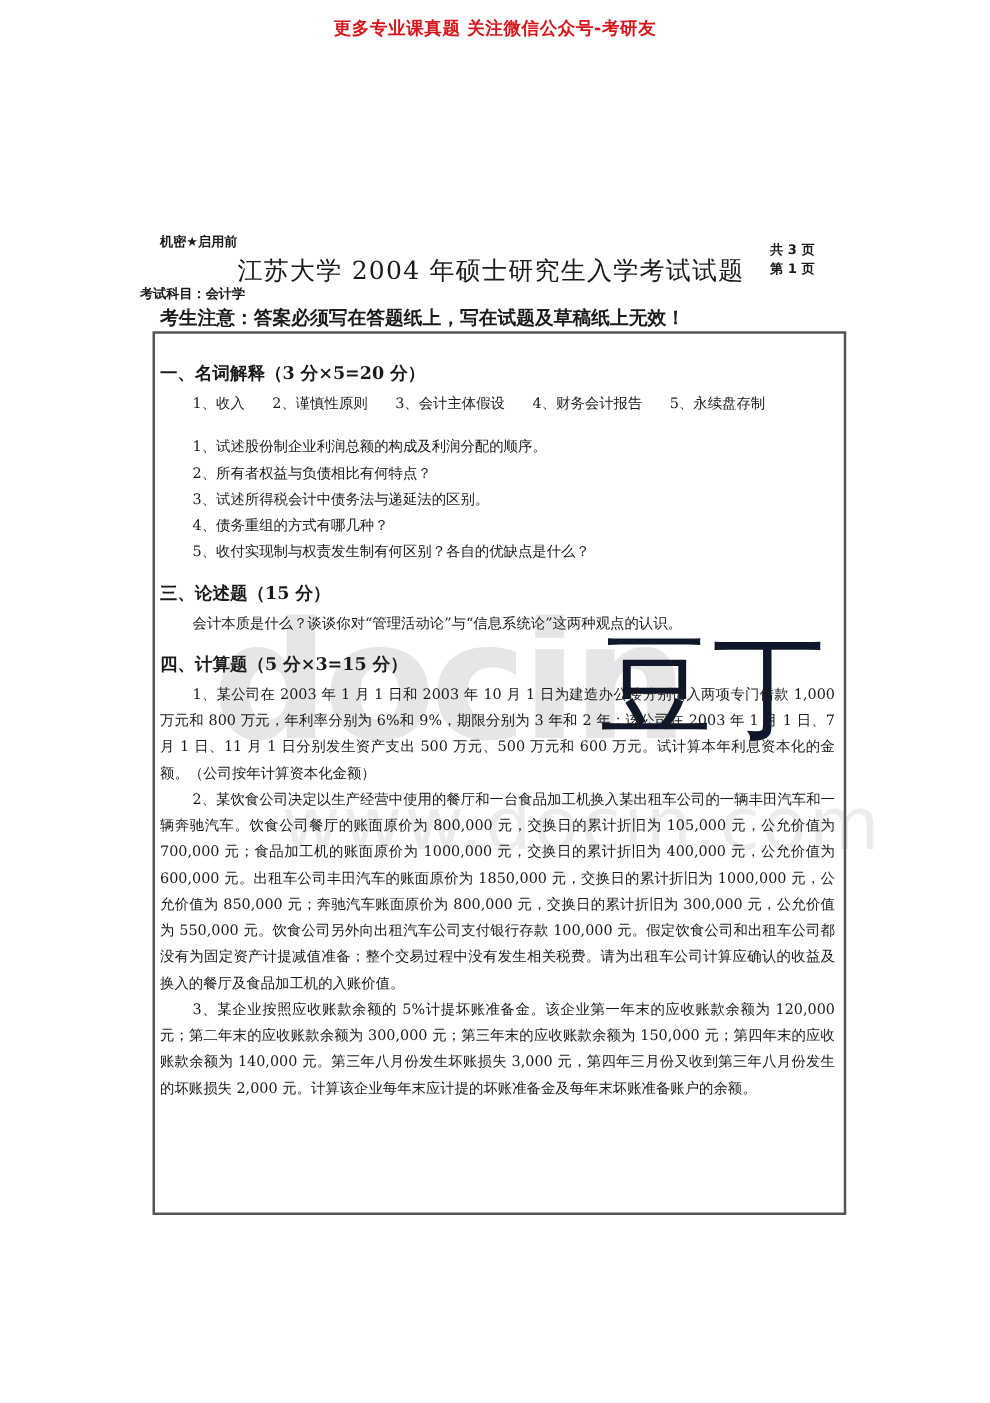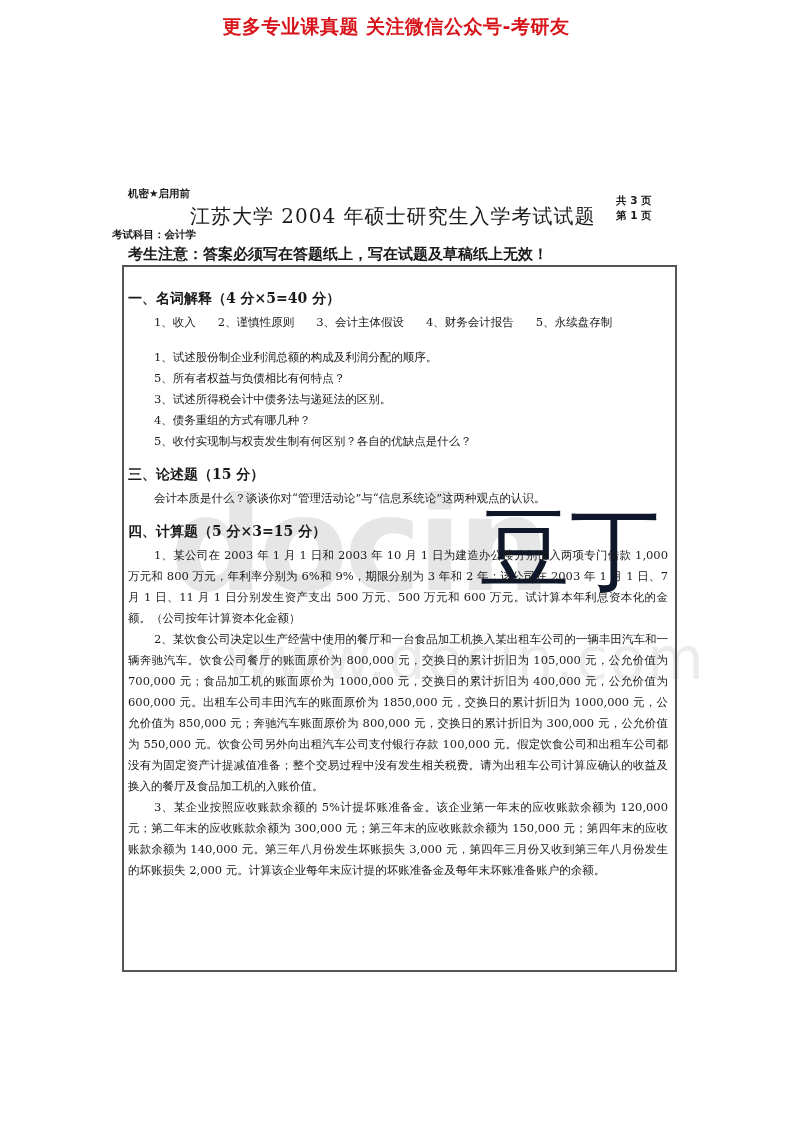--- a/index.html
+++ b/index.html
@@ -8,21 +8,21 @@
       background: #ffffff;
       position: relative;
       overflow: hidden;
       font-family: "DejaVu Serif", "Liberation Serif", serif;
       color: #1a1a1a;
     }
     .banner {
       position: absolute; top: 14px; left: 0; width: 792px;
       text-align: center;
       font-family: "DejaVu Sans", "Liberation Sans", sans-serif;
-      font-weight: bold; font-size: 19px; color: #d7141a;
+      font-weight: bold; font-size: 14px; color: #d7141a;
       letter-spacing: 0.5px;
     }
     .watermark {
       position: absolute; left: 170px; top: 480px;
       font-family: "DejaVu Sans", "Liberation Sans", sans-serif;
       font-weight: bold; font-size: 130px; color: #e6e6e6;
       letter-spacing: -4px; z-index: 0; line-height: 1;
     }
     .watermark2 {
       position: absolute; left: 225px; top: 625px;
@@ -68,29 +68,29 @@
   <div>第 1 页</div>
 </div>
 <div class="hdr title">江苏大学 2004 年硕士研究生入学考试试题</div>
 <div class="hdr subject">考试科目：会计学</div>
 <div class="hdr notice">考生注意：答案必须写在答题纸上，写在试题及草稿纸上无效！</div>
 
 <div class="box"></div>
 
 <div class="content">
   <div class="sec">
-    <div class="sec-title">一、名词解释（4 分×5=40 分）</div>
+    <div class="sec-title">一、名词解释（3 分×5=20 分）</div>
     <div class="terms">
       <span>1、收入</span><span>2、谨慎性原则</span><span>3、会计主体假设</span><span>4、财务会计报告</span><span style="margin-right:0">5、永续盘存制</span>
     </div>
   </div>
 
   <div class="sec">
     <div class="item">1、试述股份制企业利润总额的构成及利润分配的顺序。</div>
-    <div class="item">5、所有者权益与负债相比有何特点？</div>
+    <div class="item">2、所有者权益与负债相比有何特点？</div>
     <div class="item">3、试述所得税会计中债务法与递延法的区别。</div>
     <div class="item">4、债务重组的方式有哪几种？</div>
     <div class="item">5、收付实现制与权责发生制有何区别？各自的优缺点是什么？</div>
   </div>
 
   <div class="sec">
     <div class="sec-title">三、论述题（15 分）</div>
     <div class="item">会计本质是什么？谈谈你对“管理活动论”与“信息系统论”这两种观点的认识。</div>
   </div>
 

